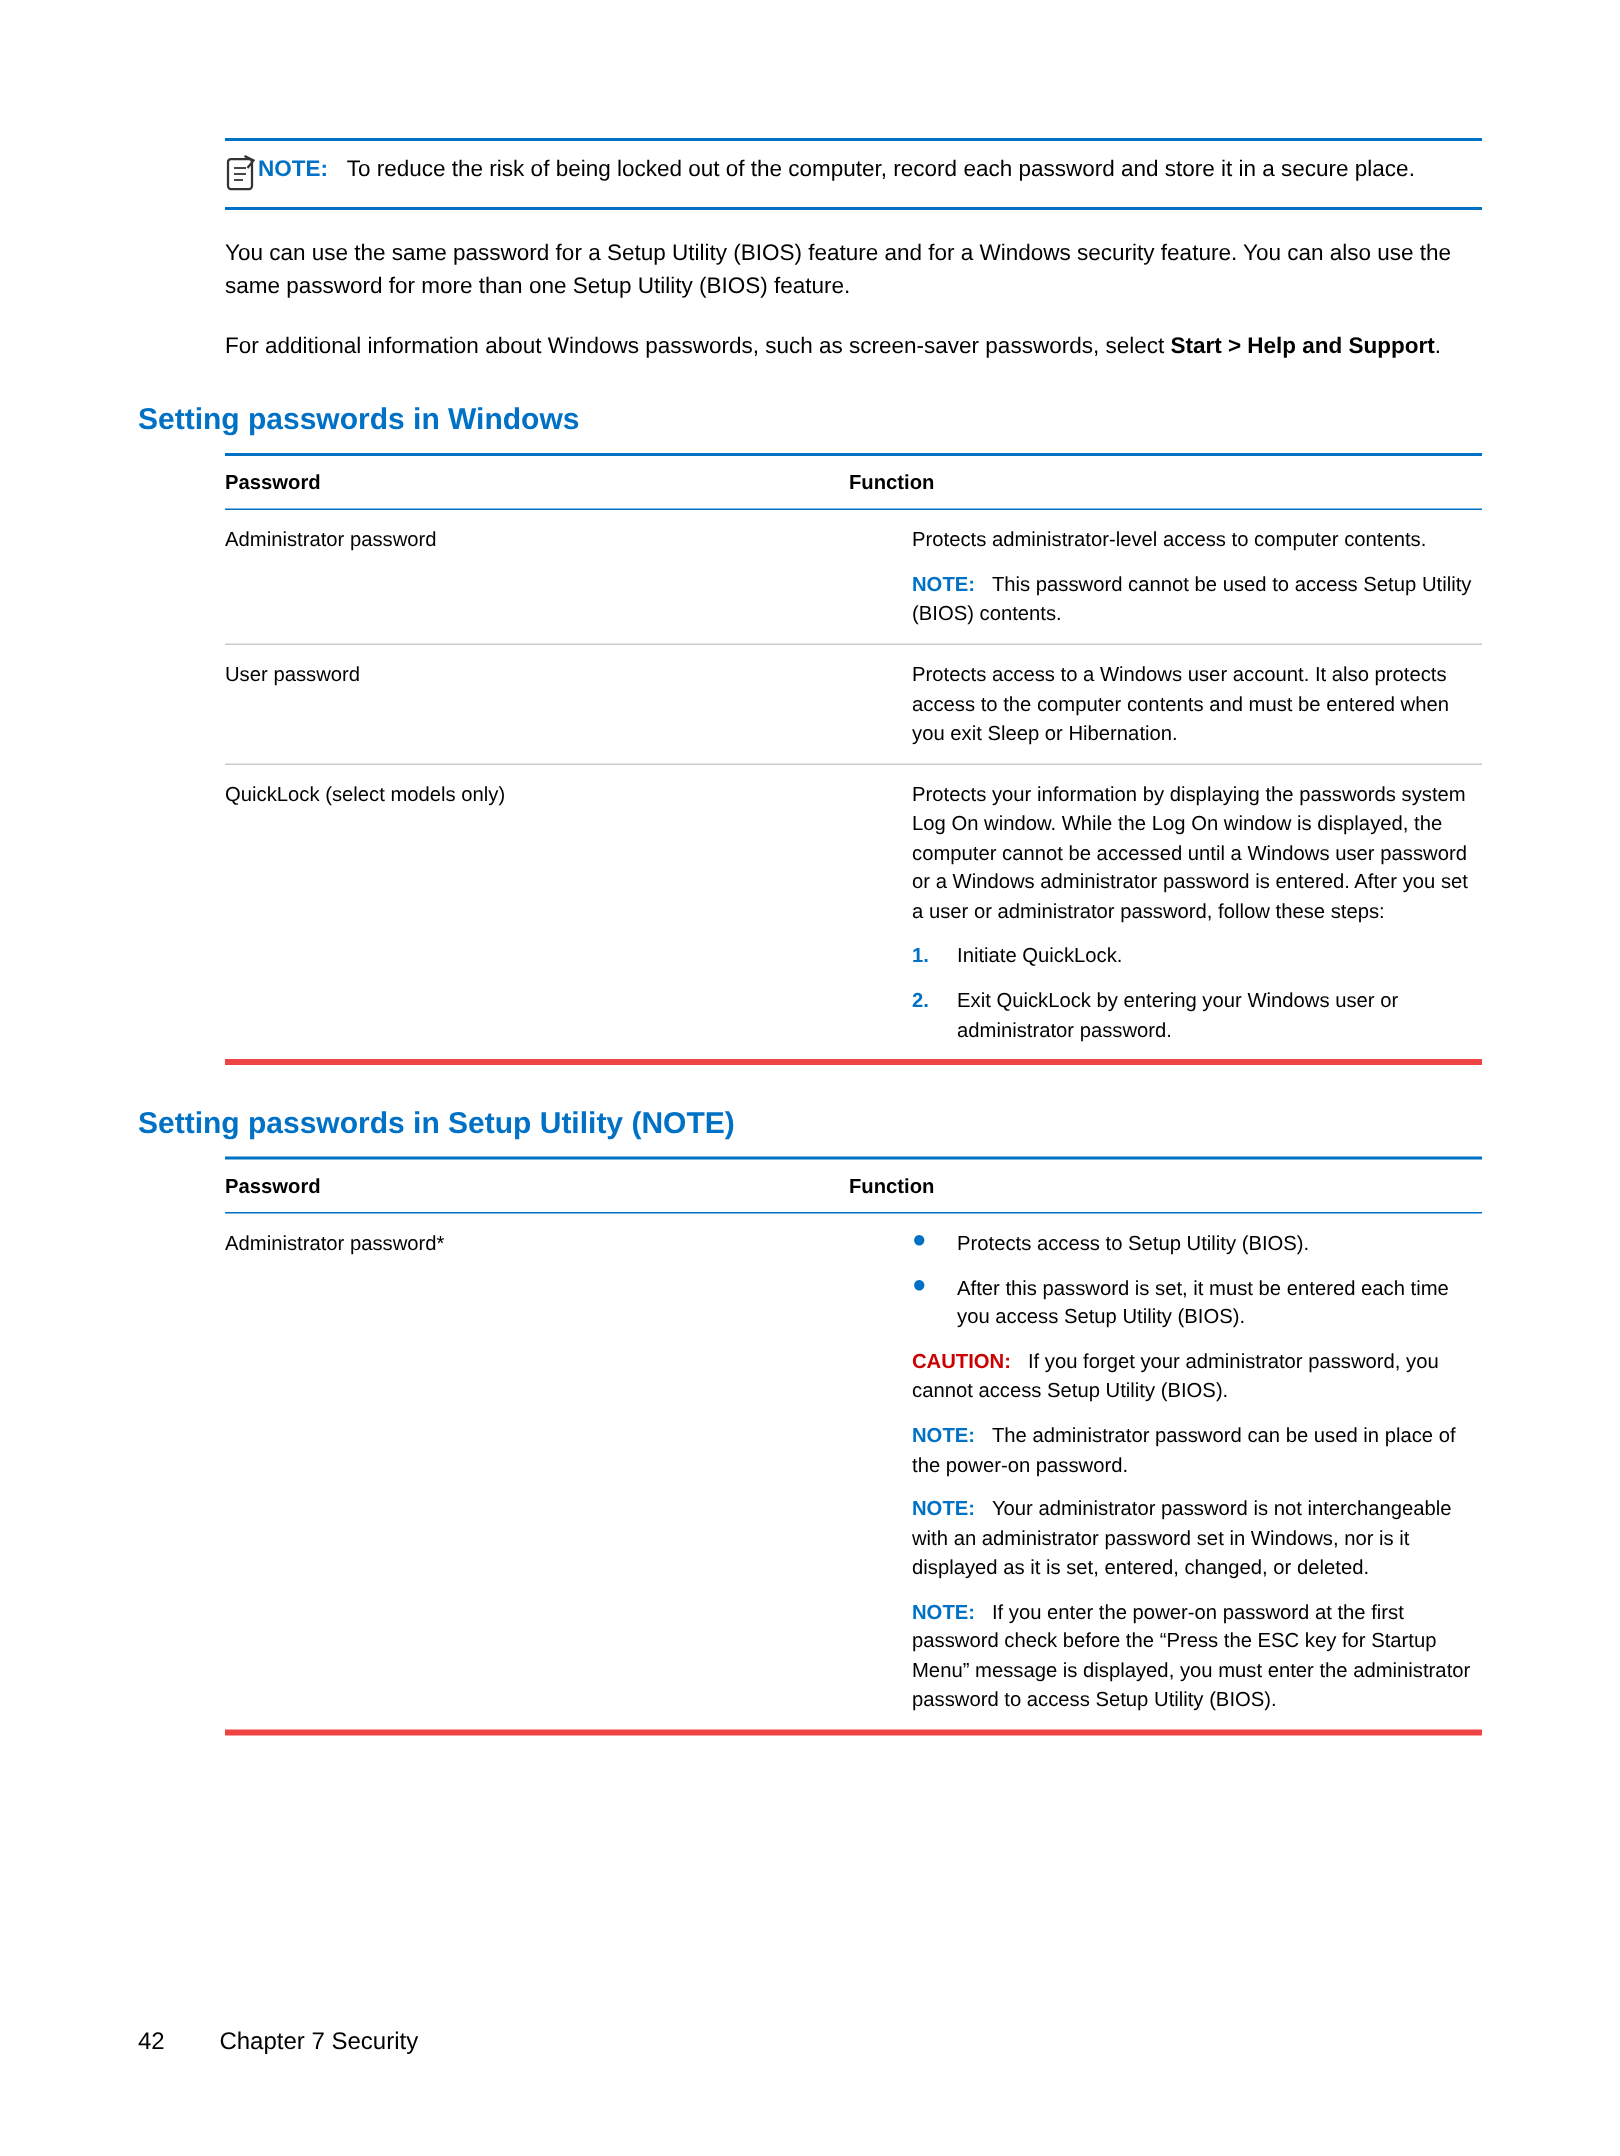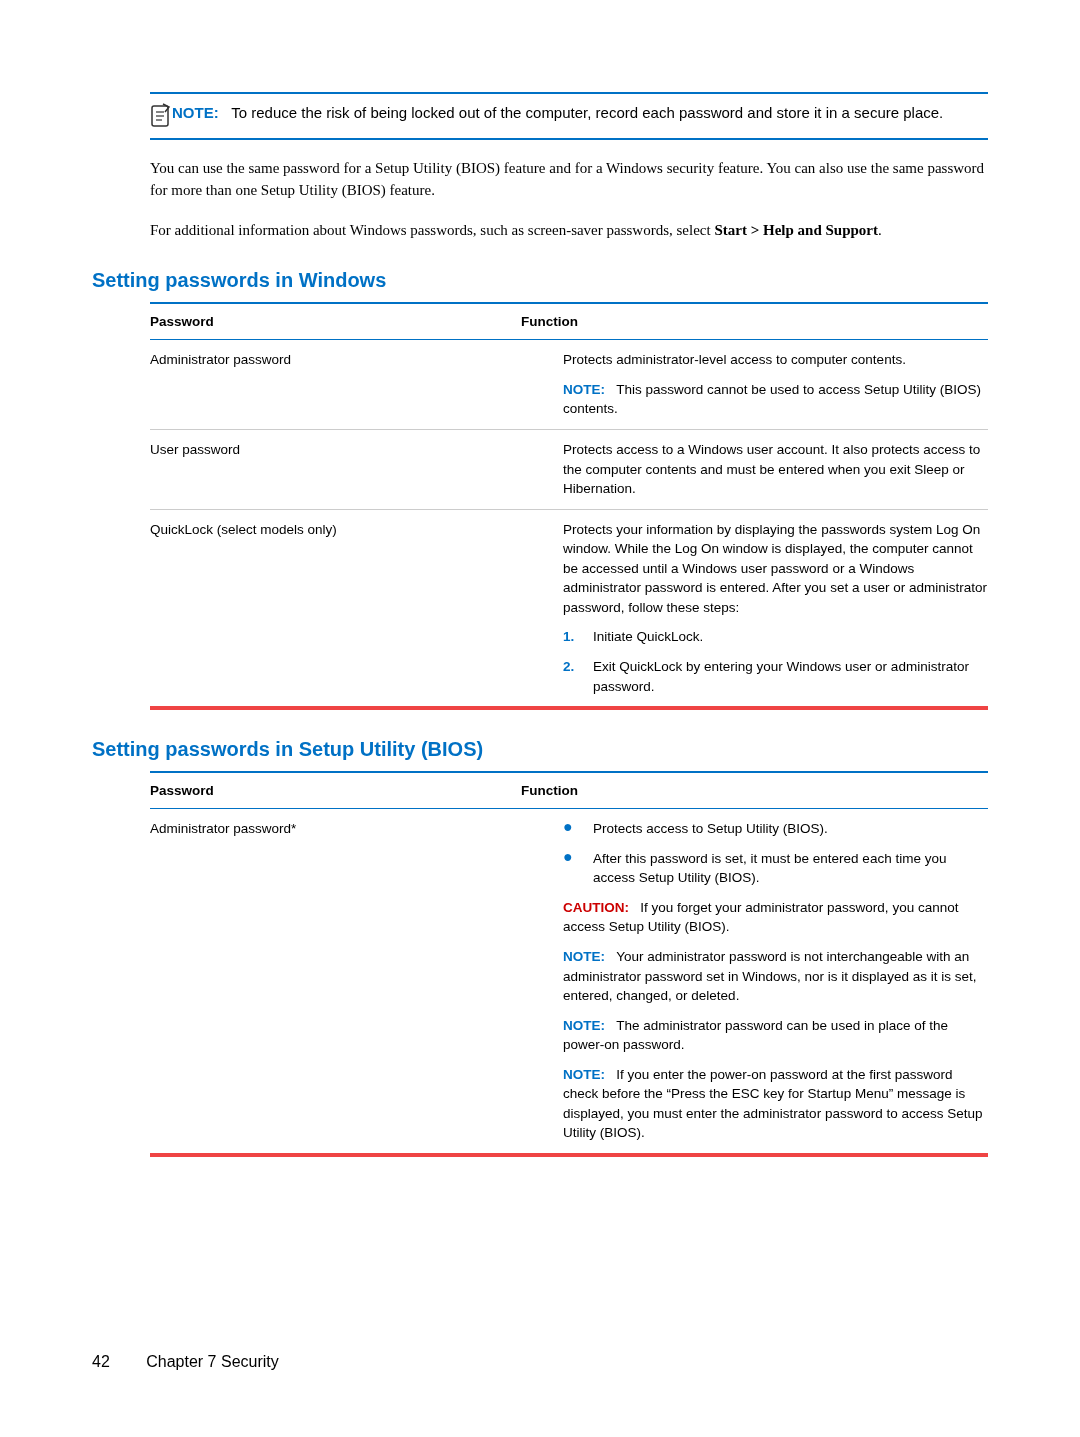--- a/index.html
+++ b/index.html
@@ -21,21 +21,20 @@
       align-items: flex-start;
       gap: 0;
     }
     .note-icon svg { display: block; }
     .note-text { font-size: 15px; line-height: 1.45; }
     .note-label { font-weight: bold; color: #0071c5; }
     .body-para {
       font-size: 15px;
       line-height: 1.45;
       margin: 0 0 18px 58px;
-      font-family: Liberation Serif, serif;
     }
     h2.section-heading {
       color: #0071c5;
       font-size: 20px;
       font-weight: bold;
       margin: 28px 0 10px 0;
     }
     .ptable {
       margin-left: 58px;
       margin-bottom: 20px;
@@ -43,21 +42,21 @@
     .ptable .thead {
       border-top: 2px solid #0071c5;
       border-bottom: 1px solid #0071c5;
       display: flex;
       padding: 10px 0;
     }
     .ptable .thead .col {
       font-weight: bold;
       font-size: 13.5px;
     }
-    .ptable .col1 { width: 371px; padding-right: 12px; }
+    .ptable .col1 { width: 416px; padding-right: 12px; }
     .ptable .col2 { flex: 1; }
     .ptable .trow {
       display: flex;
       border-bottom: 1px solid #ccc;
       padding: 10px 0;
       font-size: 13.5px;
       line-height: 1.45;
       gap: 42px;
     }
     .ptable .trow:last-child { border-bottom: 4px solid #ef4444; }
@@ -143,21 +142,21 @@
         </li>
         <li>
           <span class="num">2.</span>
           <span>Exit QuickLock by entering your Windows user or administrator password.</span>
         </li>
       </ol>
     </div>
   </div>
 </div>
 
-<h2 class="section-heading">Setting passwords in Setup Utility (BIOS)</h2>
+<h2 class="section-heading">Setting passwords in Setup Utility (NOTE)</h2>
 
 <div class="ptable">
   <div class="thead">
     <div class="col col1">Password</div>
     <div class="col col2">Function</div>
   </div>
 
   <div class="trow">
     <div class="col1">Administrator password*</div>
     <div class="col2">
@@ -170,25 +169,25 @@
           <span class="bul">●</span>
           <span>After this password is set, it must be entered each time you access Setup Utility (BIOS).</span>
         </li>
       </ul>
       <div class="para-block">
         <span class="inline-caution-label">CAUTION:</span>
         &nbsp;&nbsp;<span>If you forget your administrator password, you cannot access Setup Utility (BIOS).</span>
       </div>
       <div class="para-block">
         <span class="inline-note-label">NOTE:</span>
-        &nbsp;&nbsp;<span>Your administrator password is not interchangeable with an administrator password set in Windows, nor is it displayed as it is set, entered, changed, or deleted.</span>
+        &nbsp;&nbsp;<span>The administrator password can be used in place of the power-on password.</span>
       </div>
       <div class="para-block">
         <span class="inline-note-label">NOTE:</span>
-        &nbsp;&nbsp;<span>The administrator password can be used in place of the power-on password.</span>
+        &nbsp;&nbsp;<span>Your administrator password is not interchangeable with an administrator password set in Windows, nor is it displayed as it is set, entered, changed, or deleted.</span>
       </div>
       <div class="para-block">
         <span class="inline-note-label">NOTE:</span>
         &nbsp;&nbsp;<span>If you enter the power-on password at the first password check before the “Press the ESC key for Startup Menu” message is displayed, you must enter the administrator password to access Setup Utility (BIOS).</span>
       </div>
     </div>
   </div>
 </div>
 
 <div class="footer">

